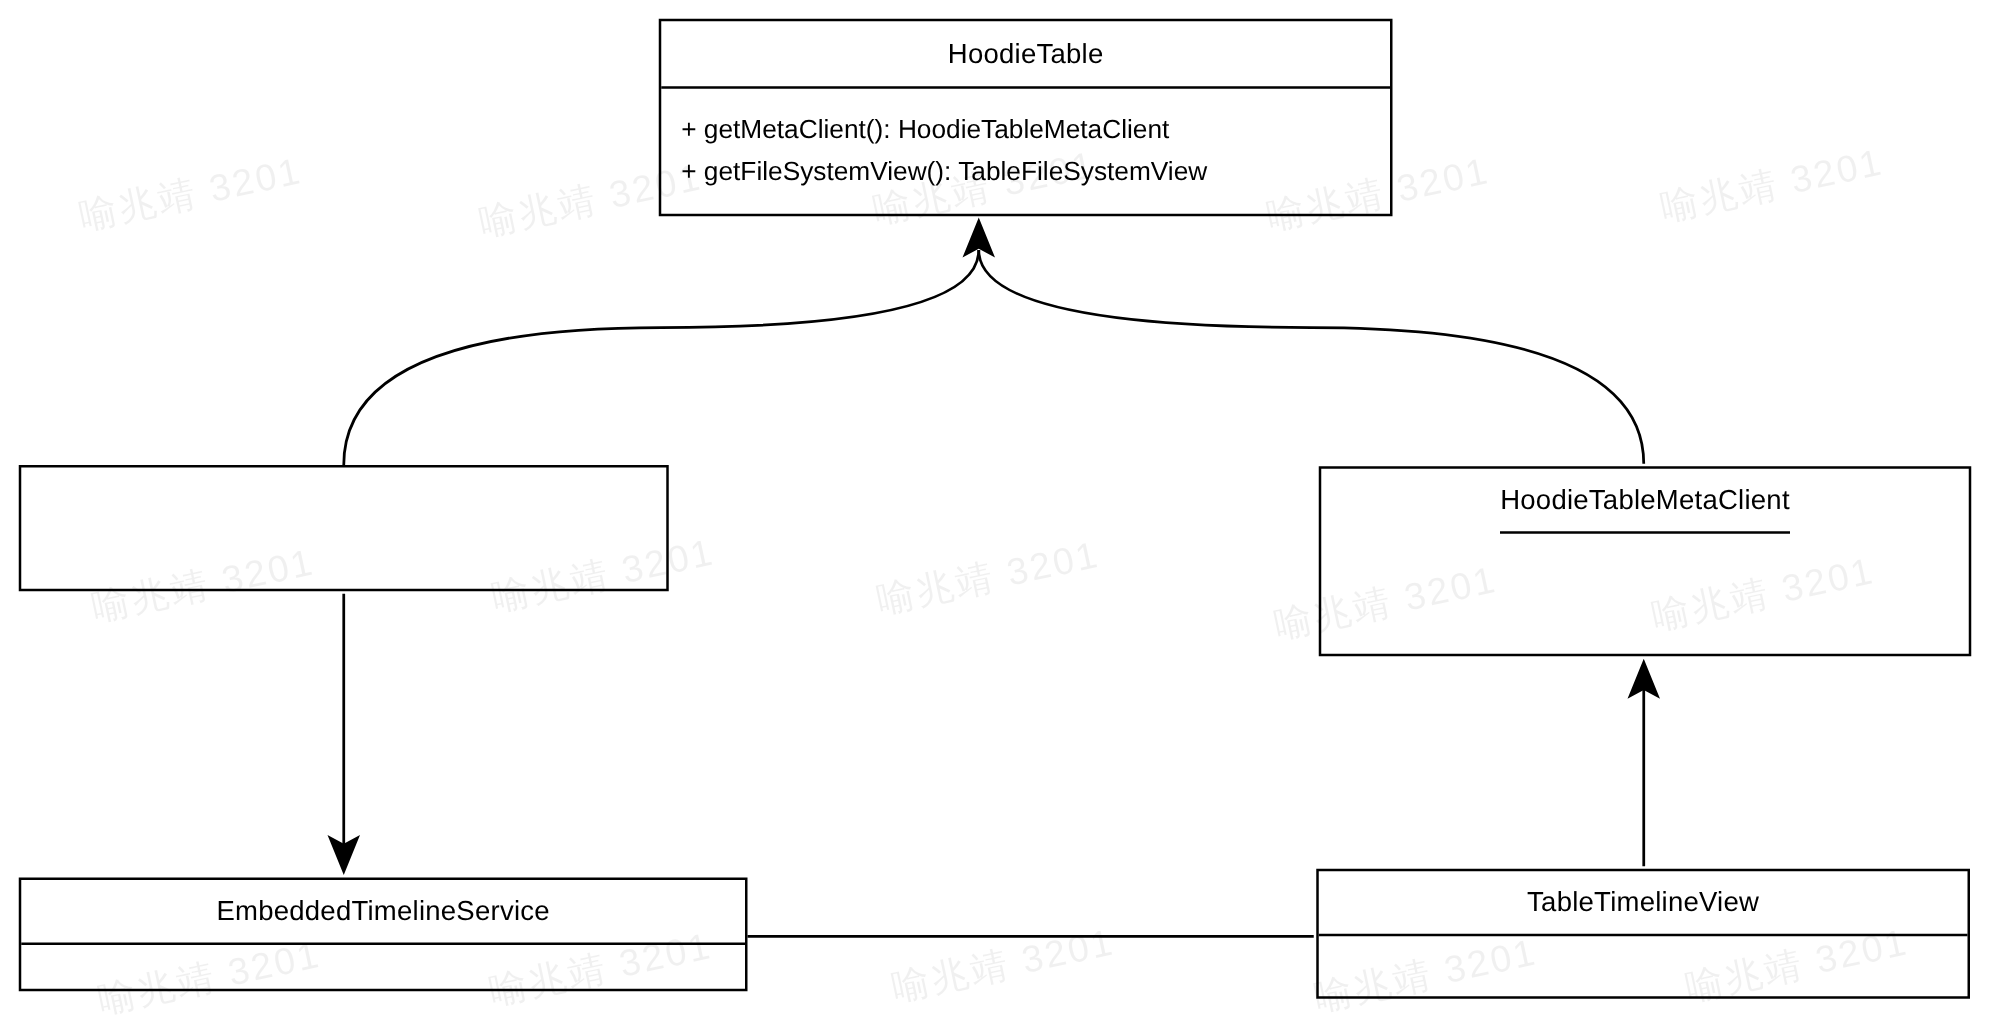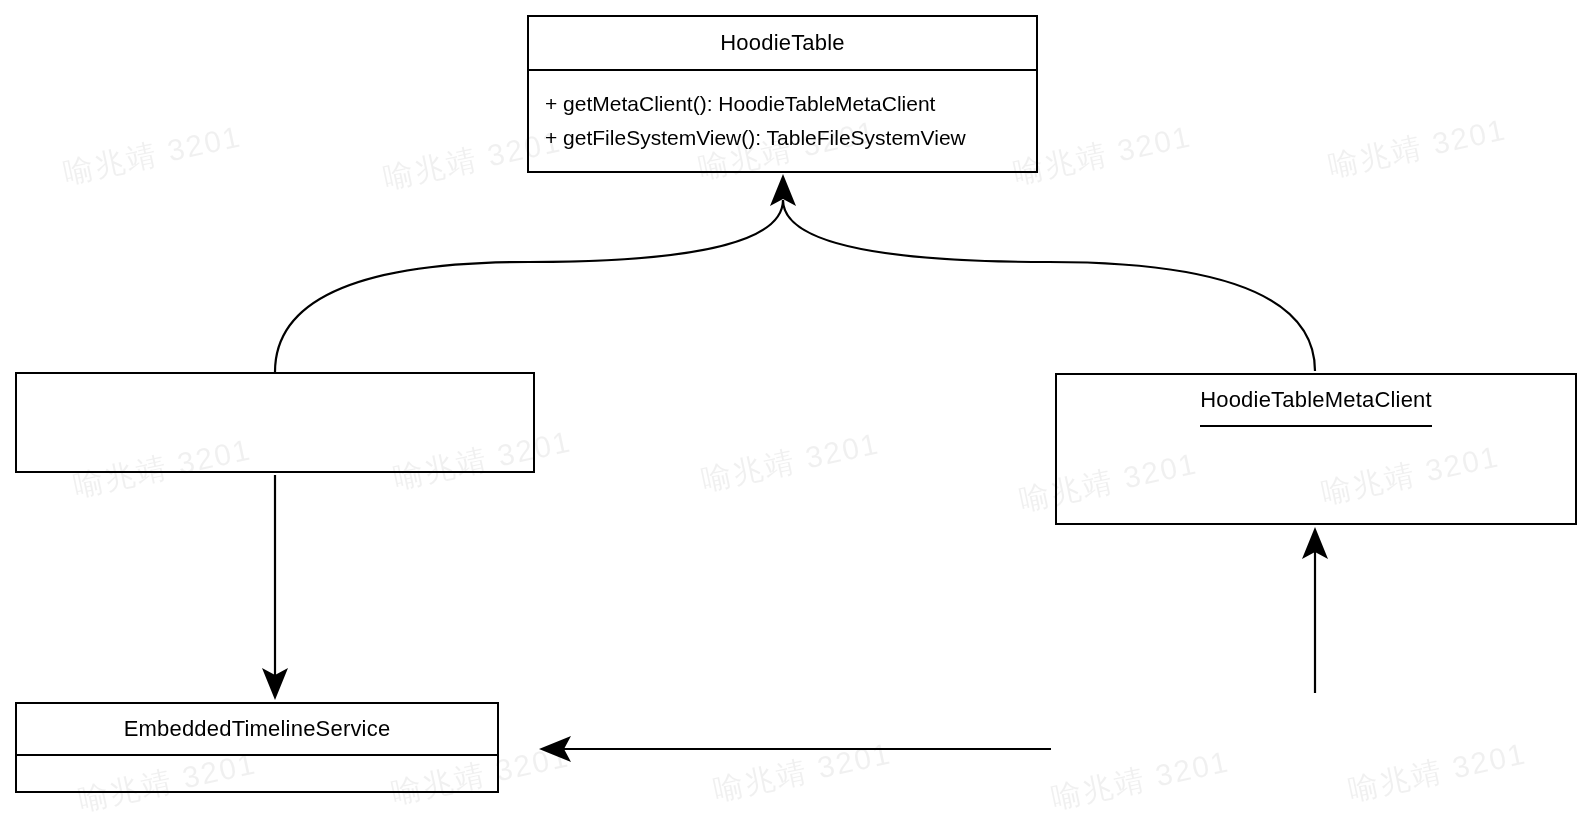--- a/index.html
+++ b/index.html
@@ -87,41 +87,45 @@
     <path d="M 275 475 L 275 676" fill="none" stroke="#000000" stroke-width="2.2"></path>
     <polygon points="275,700 262,668 275,675 288,668" fill="#000000"></polygon>
 
     <path d="M 1315 693 L 1315 551" fill="none" stroke="#000000" stroke-width="2.2"></path>
     <polygon points="1315,527 1302,559 1315,552 1328,559" fill="#000000"></polygon>
 
     <path d="M 1051 749 L 563 749" fill="none" stroke="#000000" stroke-width="2.2"></path>
     <polygon points="539,749 571,736 564,749 571,762" fill="#000000"></polygon>
   </svg>
 
-  <div class="uml-class" style="left:527px; top:15px; width:511px; height:158px;">
+  <div class="uml-class" style="left:527px; top:15px; width:587px; height:158px;">
     <div class="uml-title tall">HoodieTable</div>
     <div class="uml-body">
       <div class="uml-method">+ getMetaClient(): HoodieTableMetaClient</div>
       <div class="uml-method">+ getFileSystemView(): TableFileSystemView</div>
     </div>
   </div>
 
   <div class="uml-class" style="left:15px; top:372px; width:520px; height:101px;">
     <div class="uml-body"></div>
   </div>
 
   <div class="uml-class" style="left:1055px; top:373px; width:522px; height:152px;align-items:center;">
     <div class="uml-title">HoodieTableMetaClient</div>
   </div>
 
-  <div class="uml-class" style="left:15px; top:702px; width:484px; height:91px;">
+  <div class="uml-class" style="left:15px; top:702px; width:583px; height:91px;">
     <div class="uml-title">EmbeddedTimelineService</div>
     <div class="uml-body"></div>
   </div>
 
+  <div class="uml-class" style="left:1053px; top:695px; width:523px; height:104px;">
+    <div class="uml-title">TableTimelineView</div>
+    <div class="uml-body"></div>
+  </div>
 
   <div class="watermark-layer">
     <div class="watermark" style="left:62px;  top:135px;">喻兆靖 3201</div>
     <div class="watermark" style="left:382px; top:140px;">喻兆靖 3201</div>
     <div class="watermark" style="left:697px; top:130px;">喻兆靖 3201</div>
     <div class="watermark" style="left:1012px;top:135px;">喻兆靖 3201</div>
     <div class="watermark" style="left:1327px;top:128px;">喻兆靖 3201</div>
 
     <div class="watermark" style="left:72px;  top:448px;">喻兆靖 3201</div>
     <div class="watermark" style="left:392px; top:440px;">喻兆靖 3201</div>

